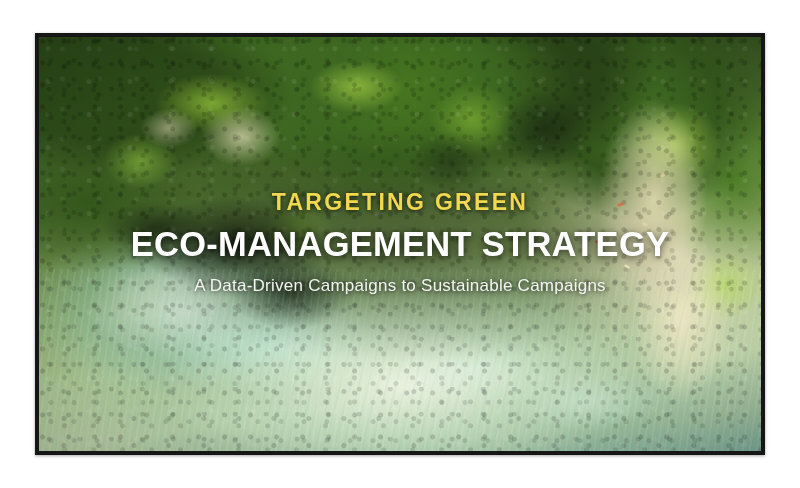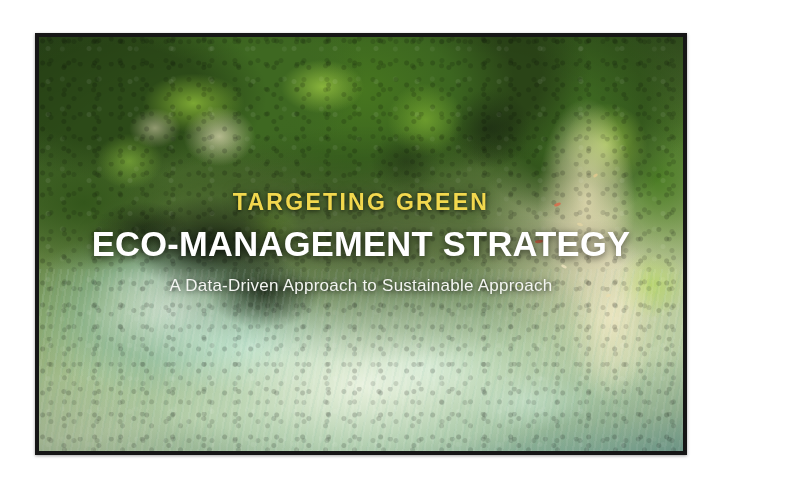--- a/index.html
+++ b/index.html
@@ -20,21 +20,21 @@
     width: 800px;
     height: 488px;
     background: #ffffff;
   }
 
   
   .slide-frame {
     position: absolute;
     left: 35px;
     top: 33px;
-    width: 652px;
+    width: 730px;
     height: 422px;
     box-sizing: border-box;
     border: 4px solid #161616;
     background: #0c1208;
     overflow: hidden;
     box-shadow: 0 1px 3px rgba(0,0,0,0.35);
   }
 
   
   .photo-stage {
@@ -218,17 +218,17 @@
           <div class="boat" style="left: 81%; top: 55%; width: 6px; height: 3px; background: rgb(240, 230, 192); transform: rotate(26deg); opacity: 0.85;"></div>
           <div class="boat" style="left: 86%; top: 33%; width: 5px; height: 3px; background: rgb(224, 201, 142); transform: rotate(-34deg); opacity: 0.85;"></div>
           <div class="boat" style="left: 74%; top: 60%; width: 5px; height: 2px; background: rgb(184, 207, 122); transform: rotate(10deg); opacity: 0.85;"></div>
           <div class="boat" style="left: 88%; top: 62%; width: 5px; height: 3px; background: rgb(233, 220, 174); transform: rotate(-16deg); opacity: 0.85;"></div>
         </div>
     </div>
 
     <div class="title-block">
       <p class="eyebrow">TARGETING GREEN</p>
       <h1 class="headline">ECO-MANAGEMENT STRATEGY</h1>
-      <p class="subtitle">A Data-Driven Approach to Sustainable Approach</p>
+      <p class="subtitle">A Data-Driven Campaigns to Sustainable Campaigns</p>
     </div>
 
   </div>
 </div>
 
 </body></html>

